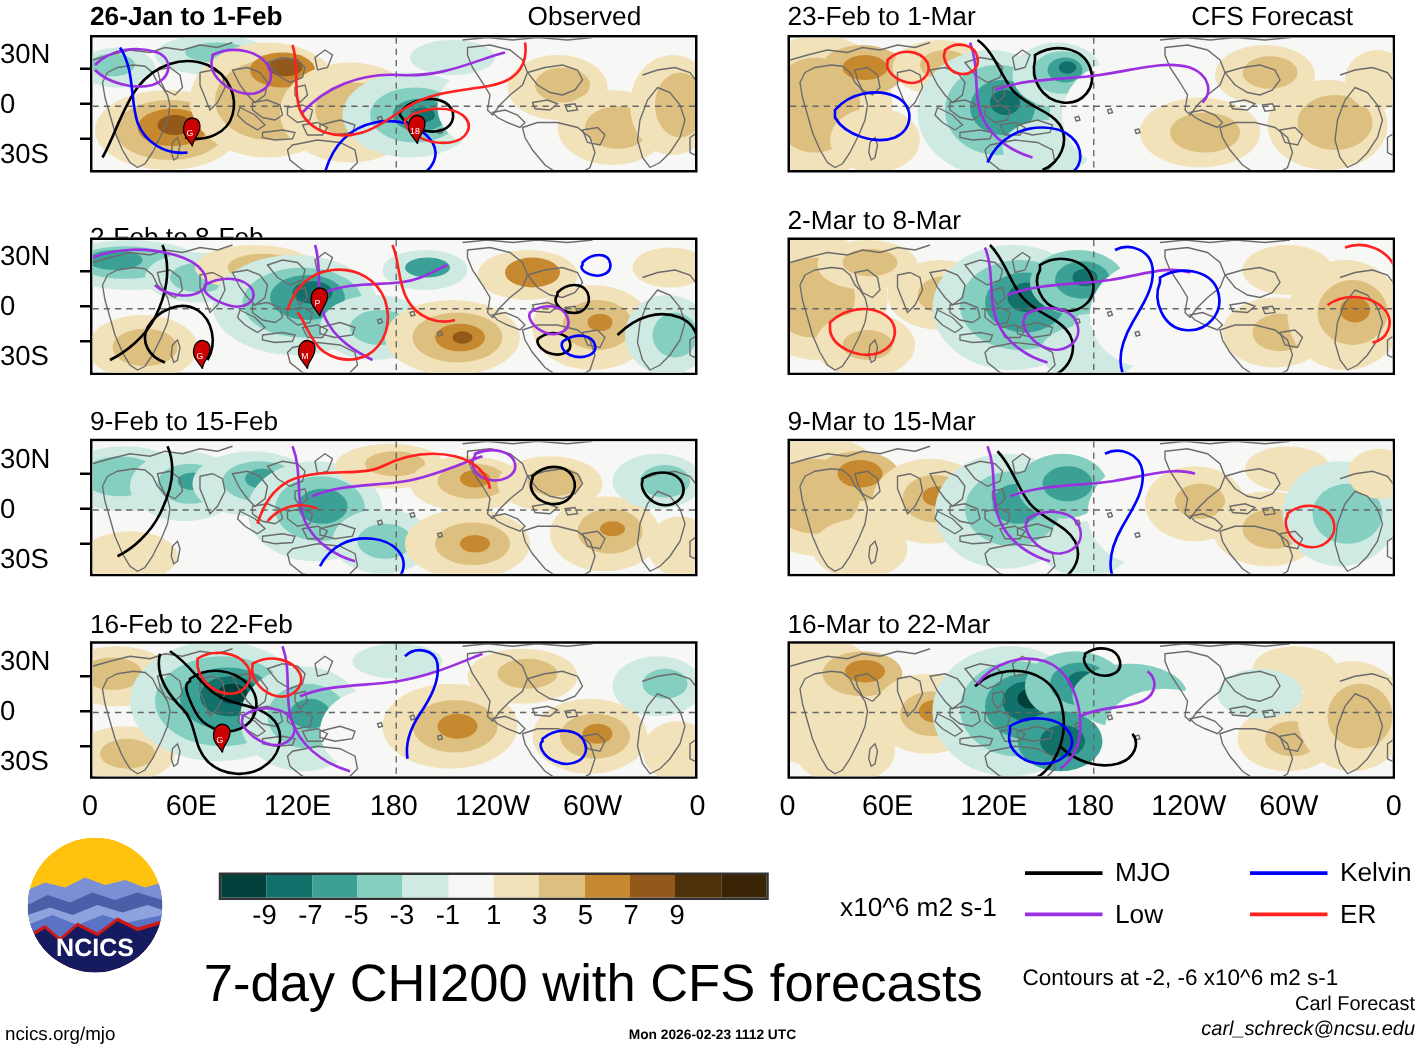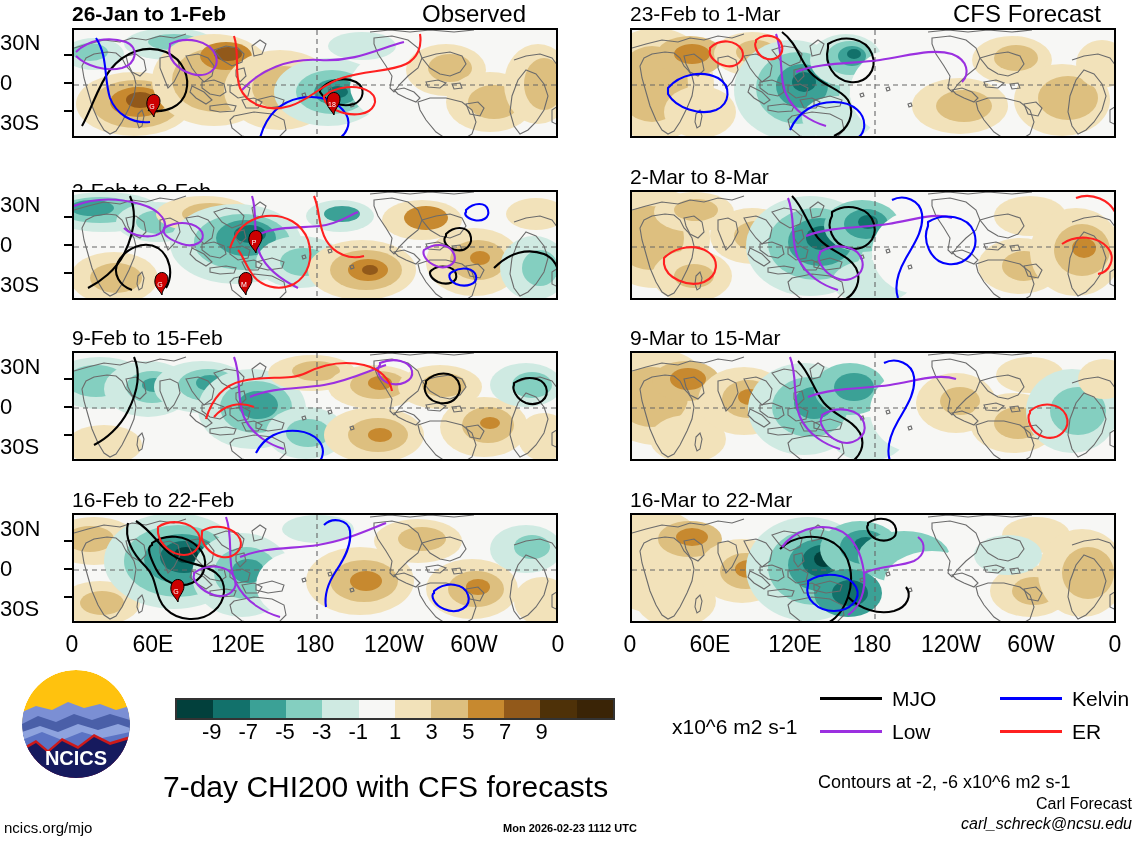--- a/index.html
+++ b/index.html
@@ -1,35 +1,35 @@
 <!DOCTYPE html>
 <html><head>
 <meta charset="utf-8">
 <style>
   html,body{margin:0;padding:0;background:#ffffff;}
   body{width:1135px;height:844px;position:relative;overflow:hidden;
        font-family:"Liberation Sans",sans-serif;color:#000;}
   .panel-title{position:absolute;font-size:21px;line-height:21px;white-space:nowrap;}
-  .panel-tag{position:absolute;font-size:24px;line-height:21px;white-space:nowrap;}
+  .panel-tag{position:absolute;font-size:21px;line-height:21px;white-space:nowrap;}
   .ylab{position:absolute;font-size:22px;line-height:22px;text-align:left;white-space:nowrap;}
   .xlab{position:absolute;font-size:23px;line-height:23px;white-space:nowrap;text-align:center;}
   .panel{position:absolute;box-sizing:border-box;border:2px solid #000;background:#fafafa;overflow:hidden;}
   .panel svg{display:block;}
   .tickmark{position:absolute;background:#000;}
   .cbar-wrap{position:absolute;}
   .cbar{display:flex;border:2px solid #333;height:22px;width:100%;box-sizing:border-box;}
   .cbar .seg{flex:1 1 0;height:100%;}
   .cbar-ticks{position:relative;height:26px;}
   .cbar-ticks span{position:absolute;font-size:22px;line-height:24px;transform:translateX(-50%);top:0;}
   .units{position:absolute;font-size:21px;white-space:nowrap;}
   .legend{position:absolute;}
   .legend-row{display:flex;align-items:center;margin-bottom:12px;}
   .legend-line{width:62px;height:0;border-top:3px solid #000;margin-right:10px;}
   .legend-label{font-size:21px;line-height:21px;white-space:nowrap;}
-  .maintitle{position:absolute;font-size:30px;line-height:34px;white-space:nowrap;}
+  .maintitle{position:absolute;font-size:42px;line-height:34px;white-space:nowrap;}
   .contnote{position:absolute;font-size:18px;line-height:20px;white-space:nowrap;}
   .author{position:absolute;font-size:16px;line-height:18px;white-space:nowrap;text-align:right;}
   .smallurl{position:absolute;font-size:15px;line-height:16px;white-space:nowrap;}
   .stamp{position:absolute;font-size:11px;line-height:12px;white-space:nowrap;font-weight:bold;}
   .logo{position:absolute;width:108px;height:108px;border-radius:50%;overflow:hidden;}
 </style>
 </head>
 <body>
 
 <div class="panel-title" style="left:72px;top:3px;font-weight:bold;">26-Jan to 1-Feb</div>

